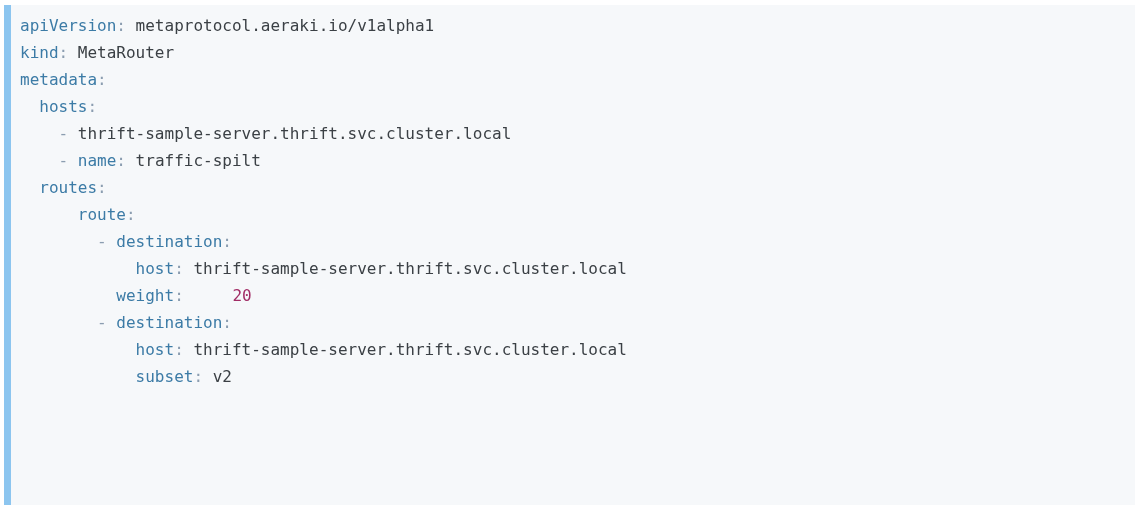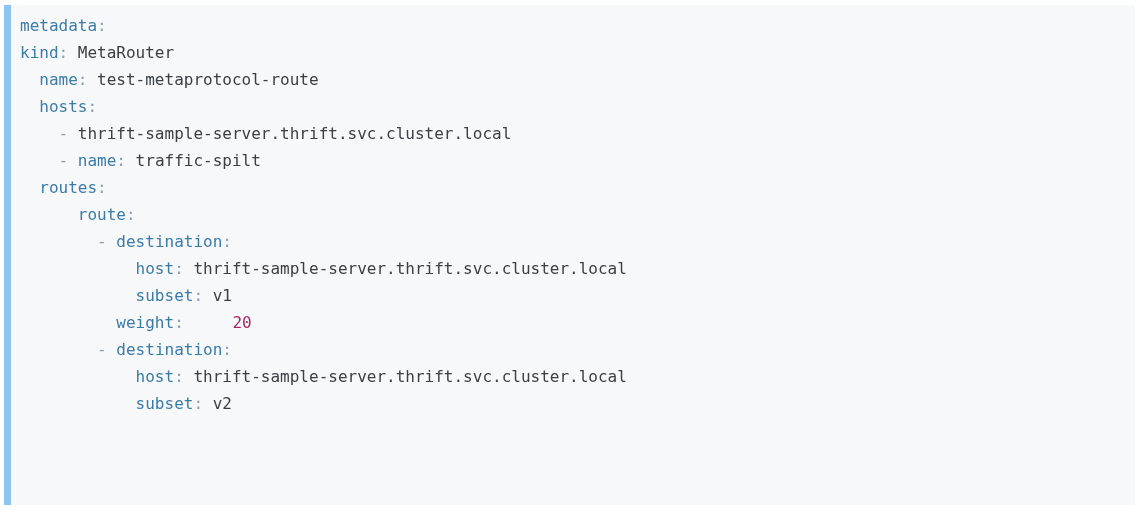--- a/index.html
+++ b/index.html
@@ -59,30 +59,29 @@
   .tok-num   { color: var(--c-num); margin-left: 39px; }
   .tok-sp    { color: var(--c-val); }
 </style>
 </head>
 <body>
 
 <div class="page">
   <div class="code-block">
     <div class="accent-bar"></div>
     <div class="code-content">
+        <div class="code-line"><span class="tok-key">apiVersion</span><span class="tok-punct">:</span><span class="tok-val"> metaprotocol.aeraki.io/v1alpha1</span></div>
+        <div class="code-line"><span class="tok-key">kind</span><span class="tok-punct">:</span><span class="tok-val"> MetaRouter</span></div>
         <div class="code-line"><span class="tok-key">metadata</span><span class="tok-punct">:</span></div>
-        <div class="code-line"><span class="tok-key">kind</span><span class="tok-punct">:</span><span class="tok-val"> MetaRouter</span></div>
-        <div class="code-line"><span class="tok-sp">  </span><span class="tok-key">name</span><span class="tok-punct">:</span><span class="tok-val"> test-metaprotocol-route</span></div>
         <div class="code-line"><span class="tok-sp">  </span><span class="tok-key">hosts</span><span class="tok-punct">:</span></div>
         <div class="code-line"><span class="tok-sp">    </span><span class="tok-punct">-</span><span class="tok-val"> thrift-sample-server.thrift.svc.cluster.local</span></div>
         <div class="code-line"><span class="tok-sp">    </span><span class="tok-punct">-</span><span class="tok-sp"> </span><span class="tok-key">name</span><span class="tok-punct">:</span><span class="tok-val"> traffic-spilt</span></div>
         <div class="code-line"><span class="tok-sp">  </span><span class="tok-key">routes</span><span class="tok-punct">:</span></div>
         <div class="code-line"><span class="tok-sp">      </span><span class="tok-key">route</span><span class="tok-punct">:</span></div>
         <div class="code-line"><span class="tok-sp">        </span><span class="tok-punct">-</span><span class="tok-sp"> </span><span class="tok-key">destination</span><span class="tok-punct">:</span></div>
         <div class="code-line"><span class="tok-sp">            </span><span class="tok-key">host</span><span class="tok-punct">:</span><span class="tok-val"> thrift-sample-server.thrift.svc.cluster.local</span></div>
-        <div class="code-line"><span class="tok-sp">            </span><span class="tok-key">subset</span><span class="tok-punct">:</span><span class="tok-val"> v1</span></div>
         <div class="code-line"><span class="tok-sp">          </span><span class="tok-key">weight</span><span class="tok-punct">:</span><span class="tok-sp"> </span><span class="tok-num">20</span></div>
         <div class="code-line"><span class="tok-sp">        </span><span class="tok-punct">-</span><span class="tok-sp"> </span><span class="tok-key">destination</span><span class="tok-punct">:</span></div>
         <div class="code-line"><span class="tok-sp">            </span><span class="tok-key">host</span><span class="tok-punct">:</span><span class="tok-val"> thrift-sample-server.thrift.svc.cluster.local</span></div>
         <div class="code-line"><span class="tok-sp">            </span><span class="tok-key">subset</span><span class="tok-punct">:</span><span class="tok-val"> v2</span></div>
       </div>
   </div>
 </div>
 
 </body></html>

